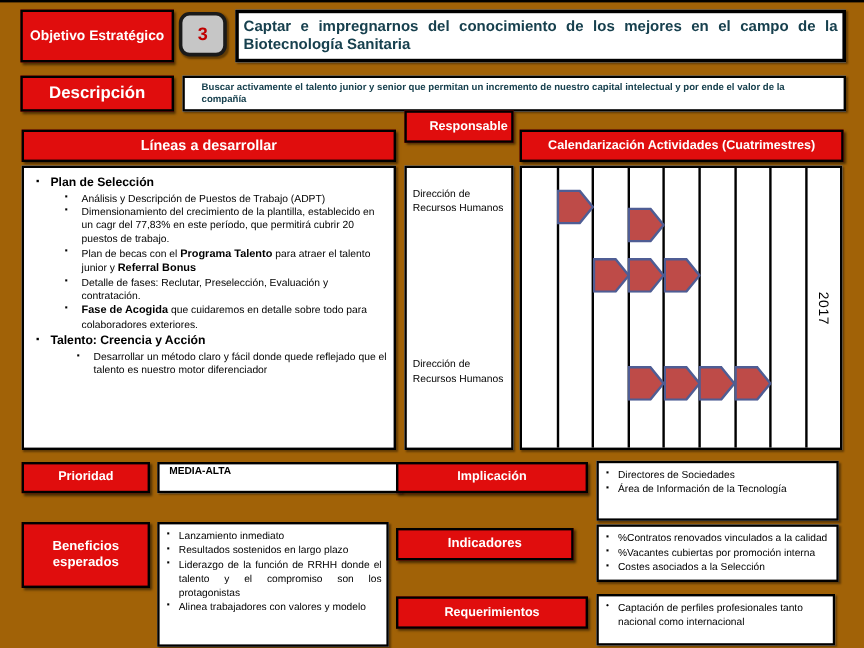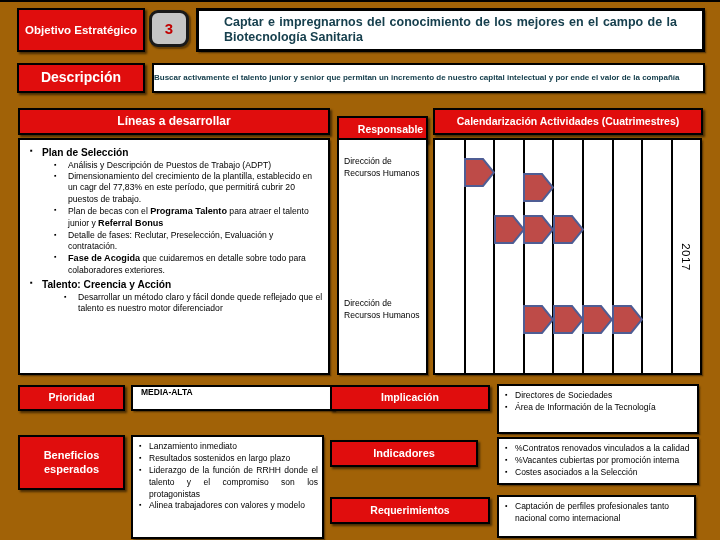--- a/index.html
+++ b/index.html
@@ -20,29 +20,29 @@
   }
   
   .objetivo{left:17px;top:8px;width:128px;height:44px;font-size:11.5px;padding:0 6px;}
   .numbox{
     position:absolute;left:149px;top:10px;width:40px;height:37px;box-sizing:border-box;
     border:3px solid #1a1a1a;border-radius:9px;background:#c6c6c6;
     display:flex;align-items:center;justify-content:center;
     color:#c00000;font-weight:bold;font-size:15px;box-shadow:1.5px 1.5px 1.5px rgba(0,0,0,.4);
   }
   .titlebox{left:196px;top:8px;width:509px;height:44px;border-width:3px;
-    display:flex;align-items:center;padding:2px 25px;}
+    display:flex;align-items:center;padding:2px 4px;}
   .titlebox span{color:#17404e;font-weight:bold;font-size:12.5px;line-height:1.2;
     text-align:justify;width:100%;}
   .desclabel{left:17px;top:63px;width:128px;height:30px;font-size:14px;}
-  .descbox{left:152px;top:63px;width:553px;height:30px;display:flex;align-items:center;padding:2px 0;}
+  .descbox{left:152px;top:63px;width:553px;height:30px;display:flex;align-items:center;padding:2px 14px;}
   .descbox span{color:#17404e;font-size:8px;font-weight:bold;line-height:1.2;}
   
   .lineas-label{left:18px;top:108px;width:312px;height:27px;font-size:12px;}
-  .resp-label{left:337px;top:116px;width:91px;height:27px;font-size:10.5px;padding-left:16px;}
+  .resp-label{left:337px;top:92px;width:91px;height:27px;font-size:10.5px;padding-left:16px;}
   .cal-label{left:433px;top:108px;width:270px;height:27px;font-size:10.5px;}
   
   .lineas-box{left:18px;top:138px;width:312px;height:237px;overflow:hidden;}
   .lineas-box ul{list-style:none;margin:0;padding:4px 4px 0 0;}
   .lineas-box li{position:relative;color:#000;font-size:8.6px;line-height:1.32;}
   .lineas-box li.lvl1{padding-left:22px;font-weight:bold;font-size:9.6px;margin-top:2px;}
   .lineas-box li.lvl2{padding-left:48px;}
   .lineas-box li.lvl3{padding-left:58px;}
   .lineas-box li.lvl1::before{content:"▪";position:absolute;left:10px;font-size:8px;}
   .lineas-box li.lvl2::before{content:"▪";position:absolute;left:34px;font-size:7px;}

